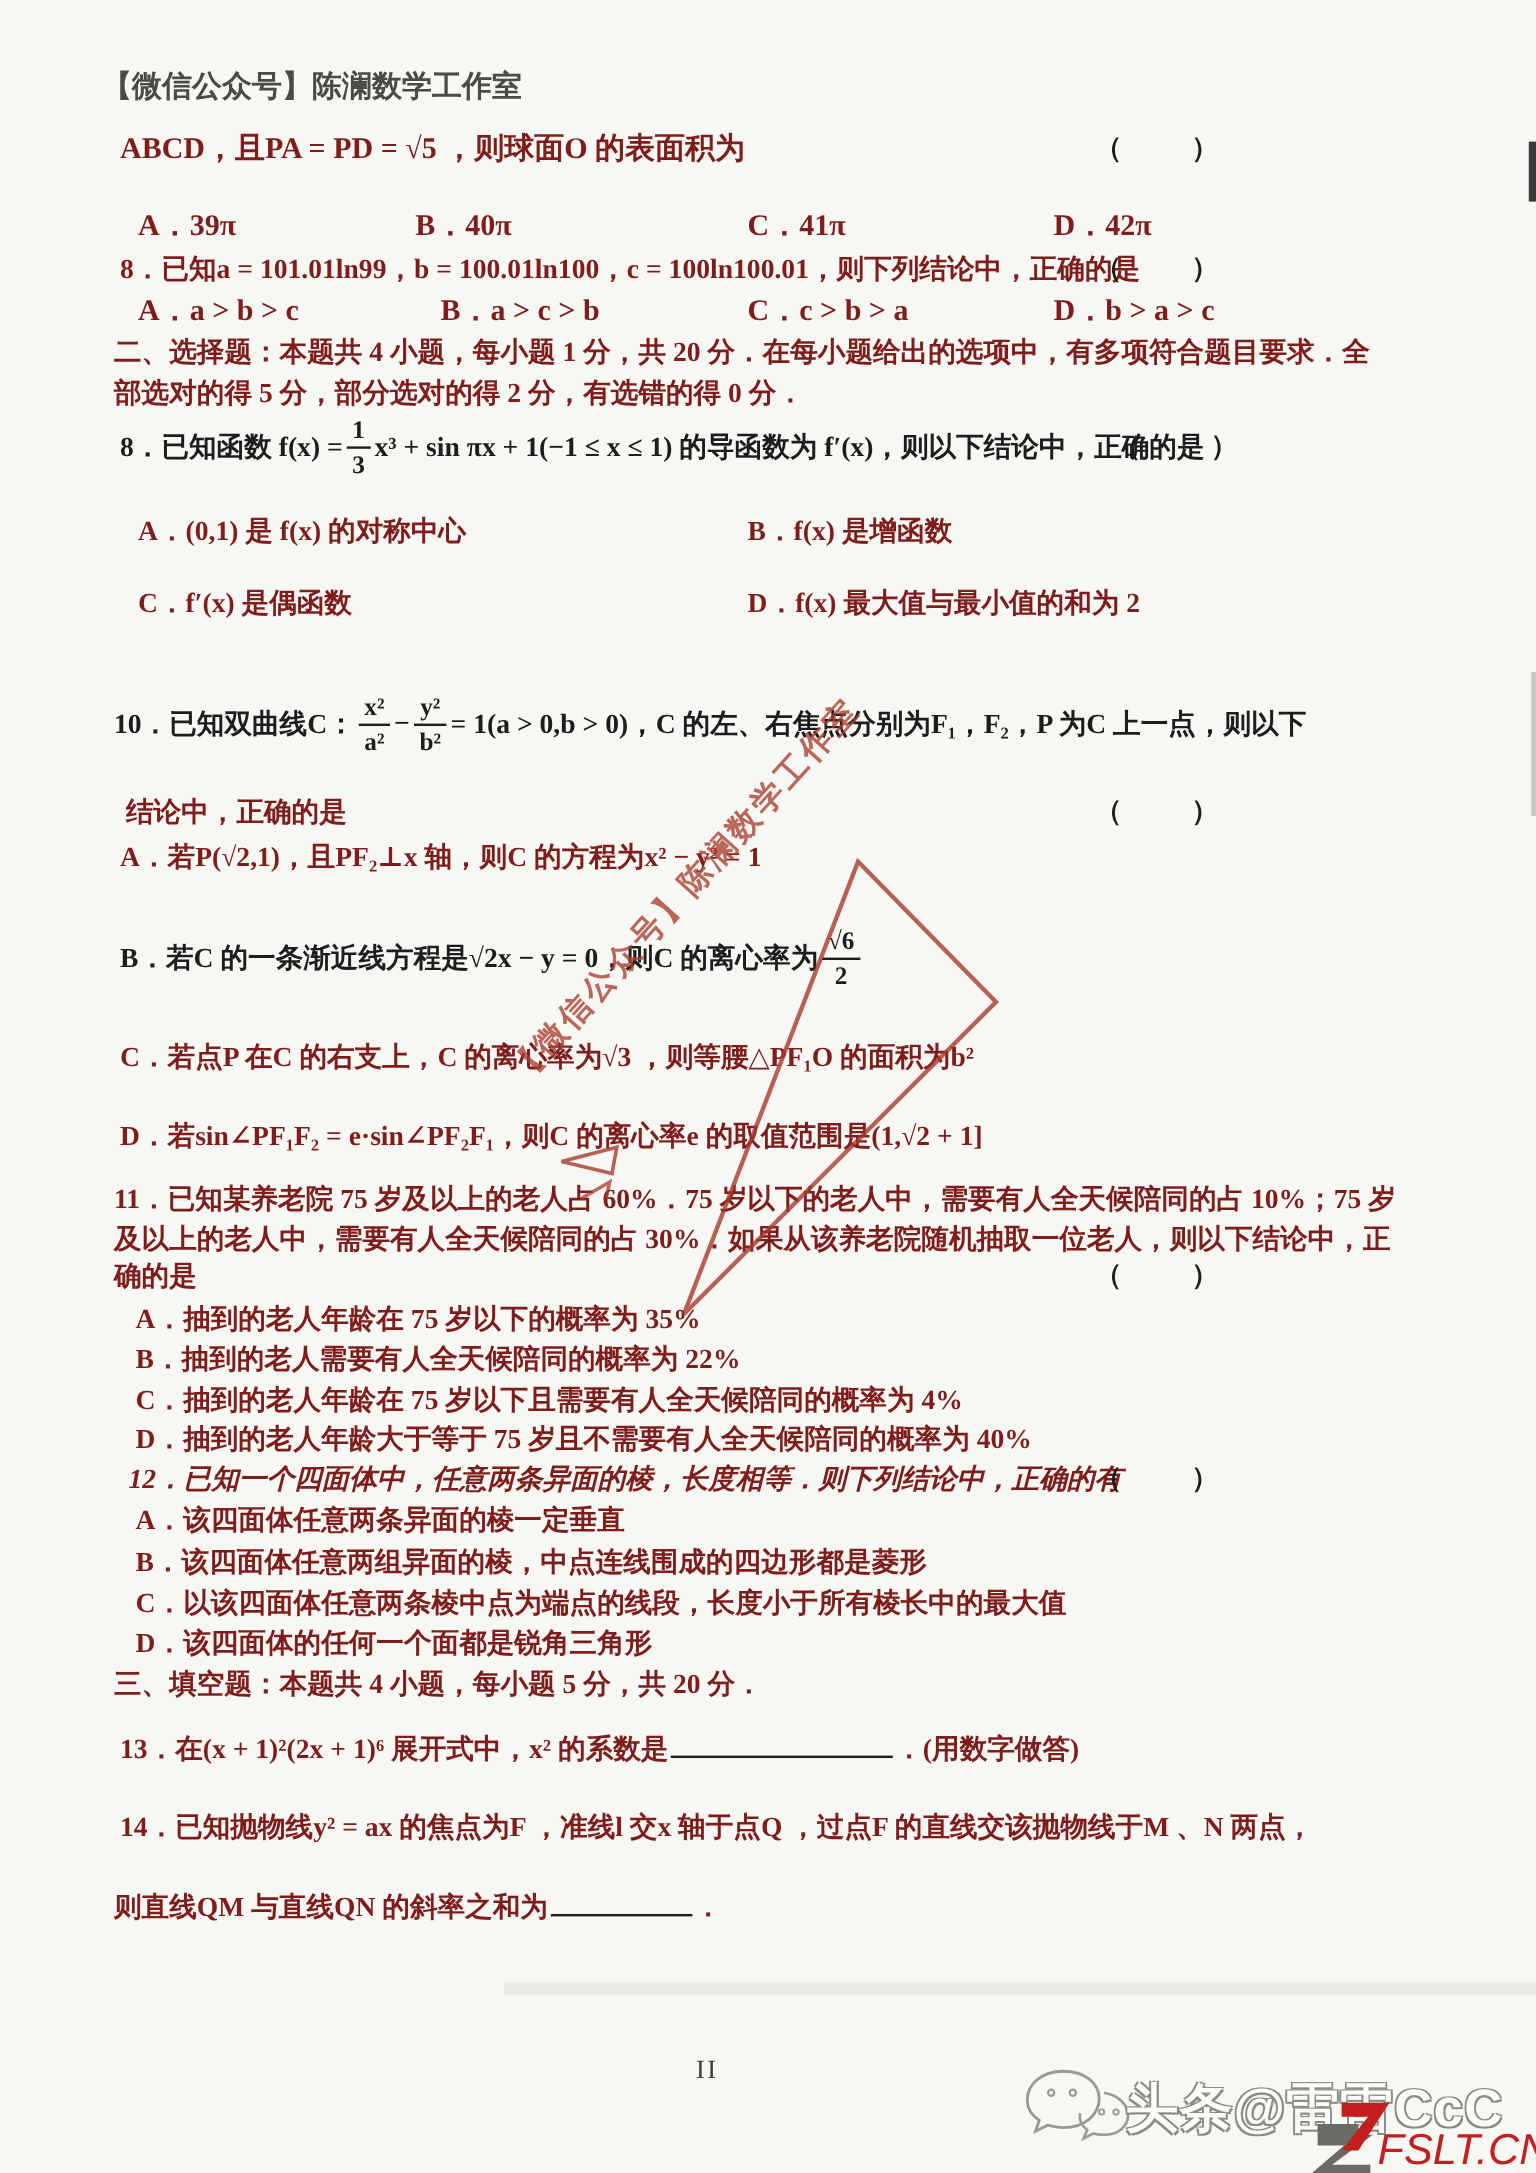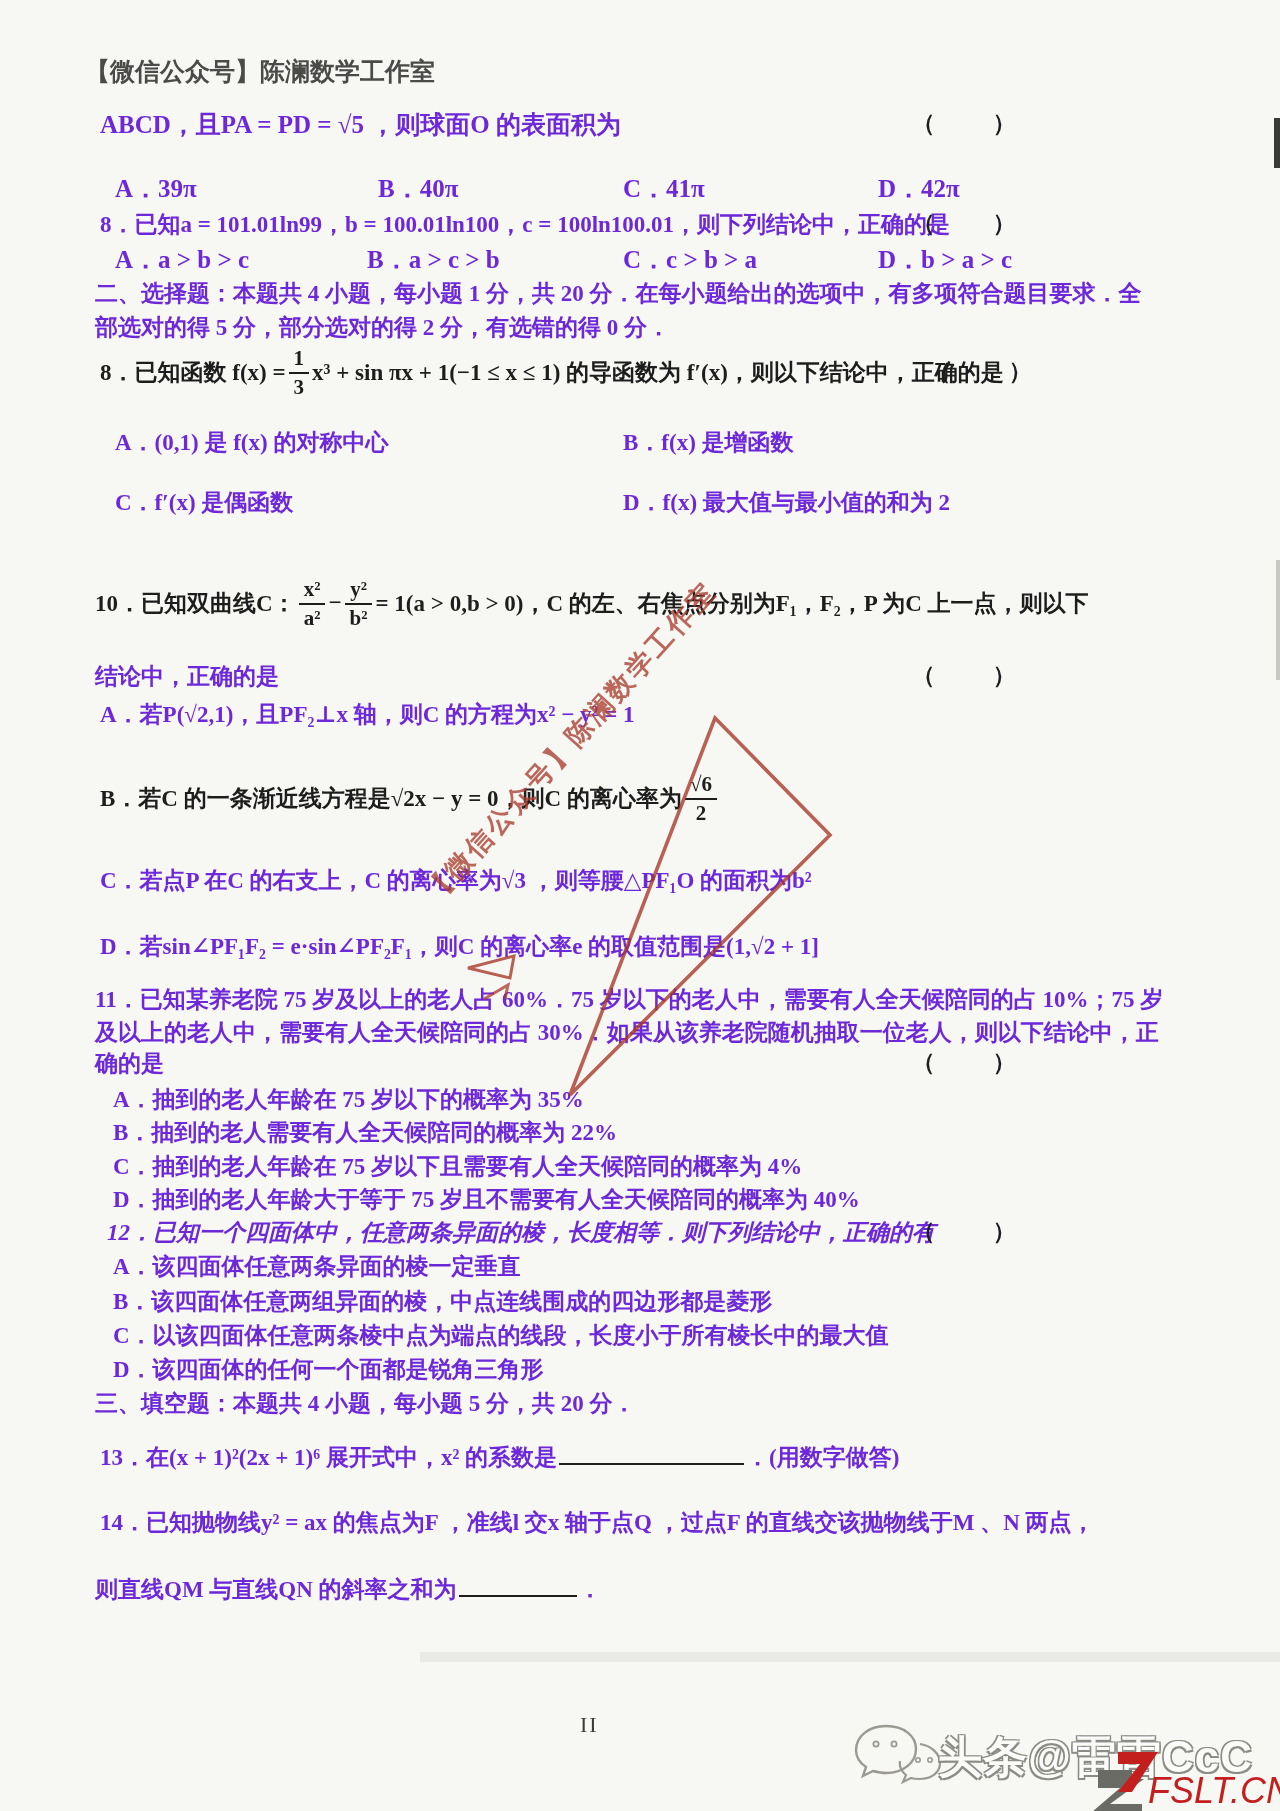--- a/index.html
+++ b/index.html
@@ -1,18 +1,18 @@
 <!DOCTYPE html>
 <html><head>
 <meta charset="utf-8">
 <style>
   html,body{margin:0;padding:0;background:#d8d8d4;}
   #page{position:relative;width:1280px;height:1811px;background:#f7f7f3;overflow:hidden;
         font-family:"Liberation Serif","DejaVu Serif",serif;}
-  .ln{position:absolute;white-space:nowrap;font-weight:700;font-size:23px;line-height:34px;color:#6d28d9;}
+  .ln{position:absolute;white-space:nowrap;font-weight:700;font-size:23px;line-height:34px;color:#7f1d1d;}
   .hdr{position:absolute;white-space:nowrap;font-weight:700;font-size:25px;color:#4a4a48;}
   .mrow{position:absolute;display:flex;align-items:center;white-space:nowrap;font-weight:700;font-size:23px;color:#1d1d1d;}
   .frac{display:inline-flex;flex-direction:column;align-items:center;margin:0 3px;font-size:21px;line-height:1;}
   .frac .num{padding:2px 5px 3px 5px;border-bottom:2px solid #1d1d1d;}
   .frac .den{padding:3px 5px 0 5px;}
   .bracket{position:absolute;font-weight:700;font-size:23px;color:#1d1d1d;letter-spacing:26px;white-space:nowrap;}
   .blank{display:inline-block;height:4px;border-bottom:2px solid #1d1d1d;vertical-align:baseline;margin:0 2px;}
   .blank.b13{width:185px;}
   .blank.b14{width:118px;}
   
@@ -34,21 +34,21 @@
 </head>
 <body>
 
 <div id="page">
 
   <div class="hdr" style="left:85px;top:55px;">【微信公众号】陈澜数学工作室</div>
 
   <div class="ln" style="left:100px;top:108px;font-size:25px;">ABCD，且PA = PD = √5 ，则球面O 的表面积为</div>
   <div class="bracket" style="left:912px;top:108px;">（ ）</div>
   <div class="ln" style="left:115px;top:172px;font-size:25px;">A．39π</div>
-  <div class="ln" style="left:378px;top:172px;font-size:25px;">B．40π</div>
+  <div class="ln" style="left:346px;top:172px;font-size:25px;">B．40π</div>
   <div class="ln" style="left:623px;top:172px;font-size:25px;">C．41π</div>
   <div class="ln" style="left:878px;top:172px;font-size:25px;">D．42π</div>
 
   <div class="ln" style="left:100px;top:208px;">8．已知a = 101.01ln99，b = 100.01ln100，c = 100ln100.01，则下列结论中，正确的是</div>
   <div class="bracket" style="left:912px;top:208px;">（ ）</div>
   <div class="ln" style="left:115px;top:243px;font-size:25px;">A．a &gt; b &gt; c</div>
   <div class="ln" style="left:367px;top:243px;font-size:25px;">B．a &gt; c &gt; b</div>
   <div class="ln" style="left:623px;top:243px;font-size:25px;">C．c &gt; b &gt; a</div>
   <div class="ln" style="left:878px;top:243px;font-size:25px;">D．b &gt; a &gt; c</div>
 
@@ -75,21 +75,21 @@
       <span class="num">x²</span>
       <span class="den">a²</span>
     </span>
     <span>−</span>
     <span class="frac">
       <span class="num">y²</span>
       <span class="den">b²</span>
     </span>
     <span> = 1(a &gt; 0,b &gt; 0)，C 的左、右焦点分别为F₁，F₂，P 为C 上一点，则以下</span>
   </div>
-  <div class="ln" style="left:95px;top:660px;">结论中，正确的是</div>
+  <div class="ln" style="left:105px;top:660px;">结论中，正确的是</div>
   <div class="bracket" style="left:912px;top:660px;">（ ）</div>
   <div class="ln" style="left:100px;top:698px;">A．若P(√2,1)，且PF₂⊥x 轴，则C 的方程为x² − y² = 1</div>
   <div class="mrow" style="left:100px;top:762px;height:72px;">
     <span>B．若C 的一条渐近线方程是√2x − y = 0，则C 的离心率为</span>
     <span class="frac">
       <span class="num">√6</span>
       <span class="den">2</span>
     </span>
   </div>
   <div class="ln" style="left:100px;top:864px;">C．若点P 在C 的右支上，C 的离心率为√3 ，则等腰△PF₁O 的面积为b²</div>

